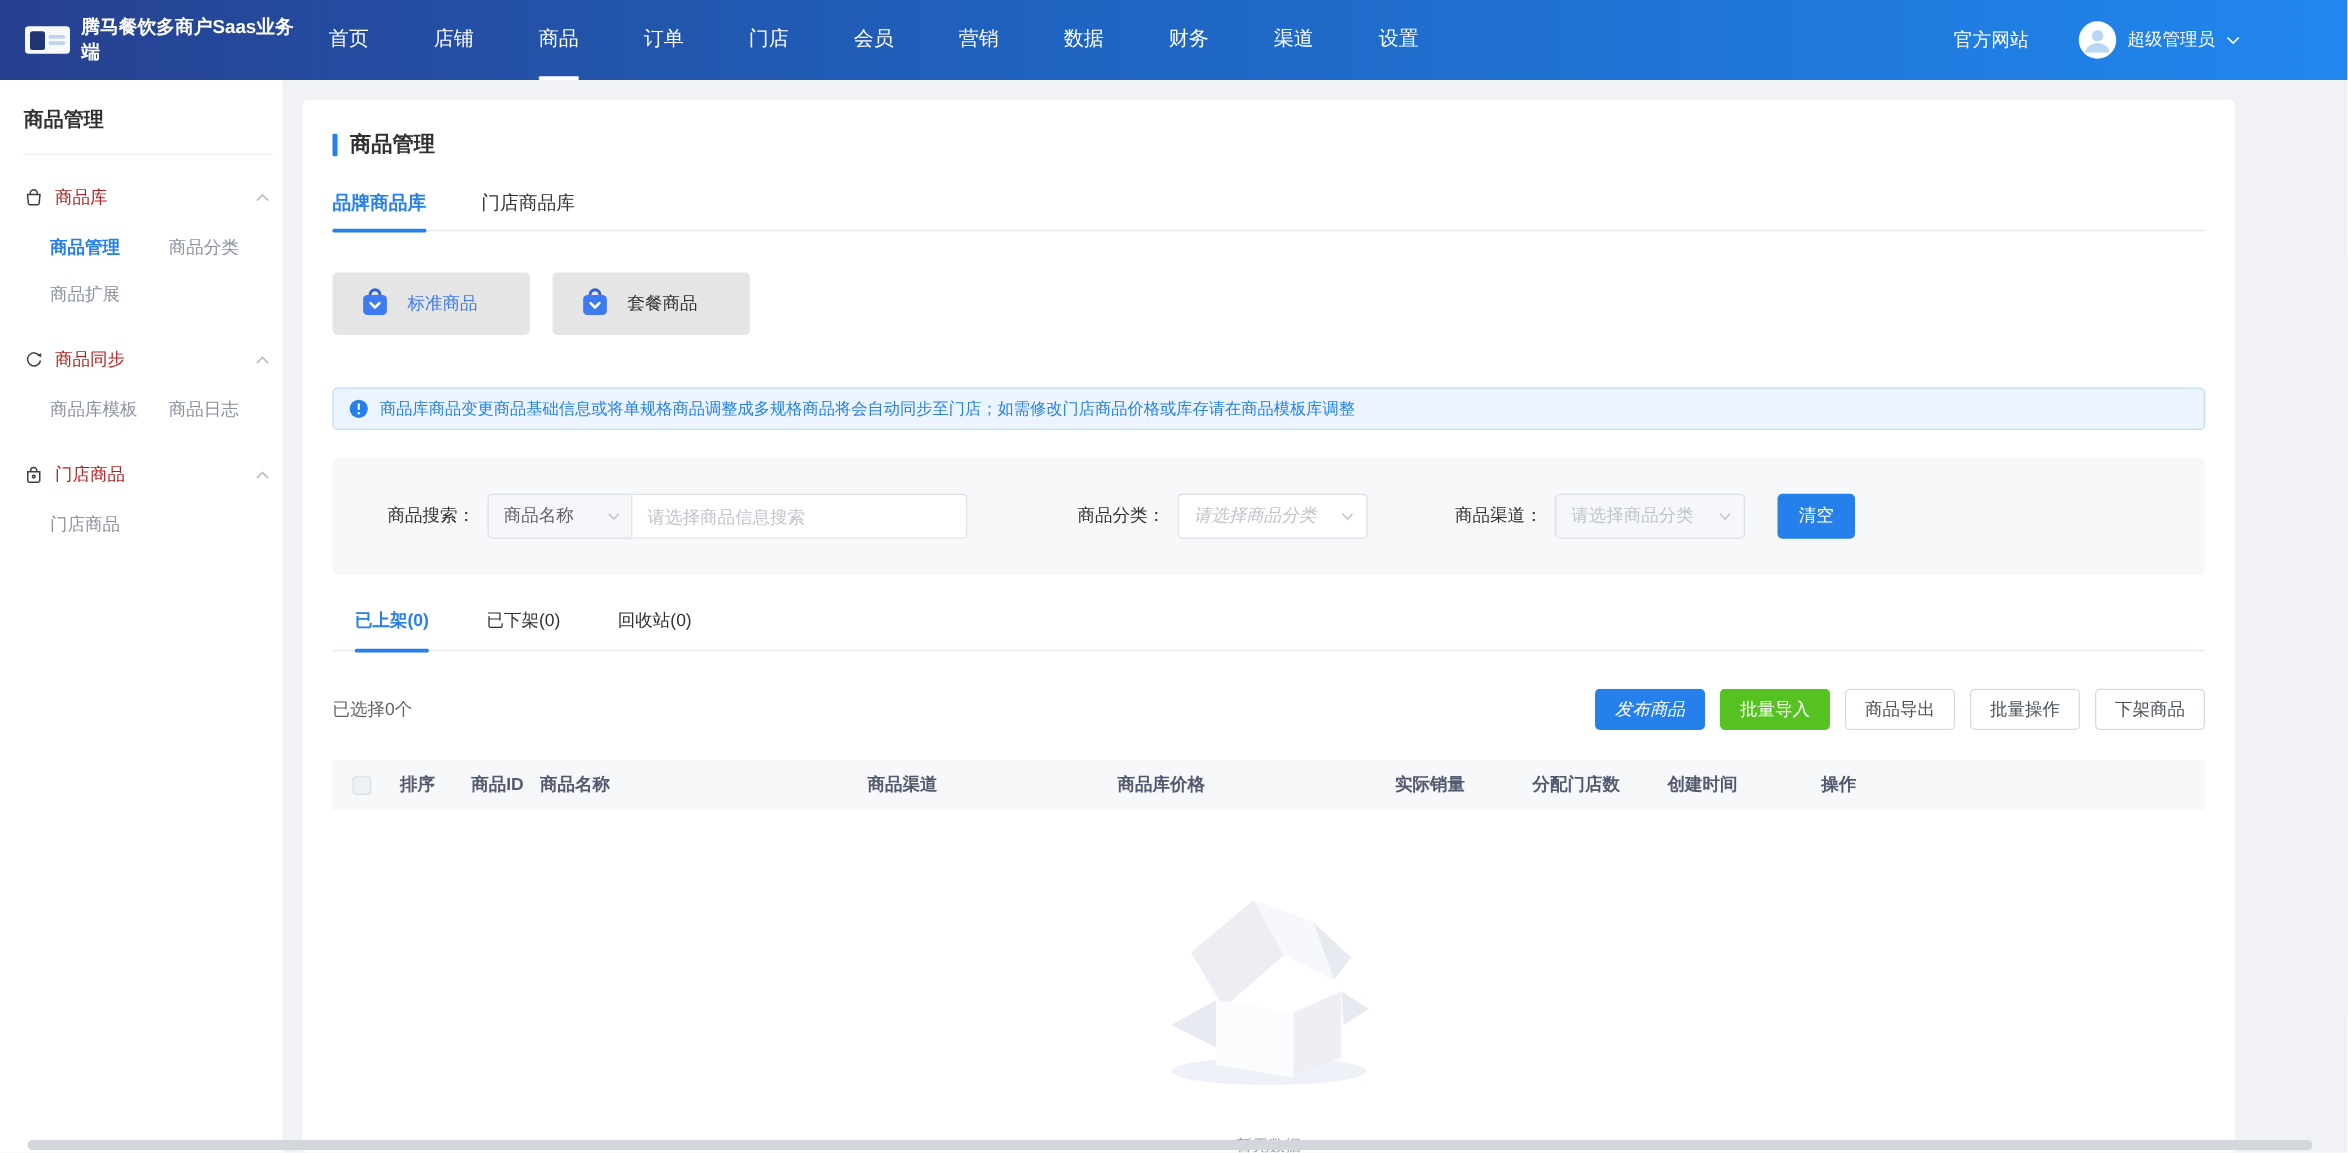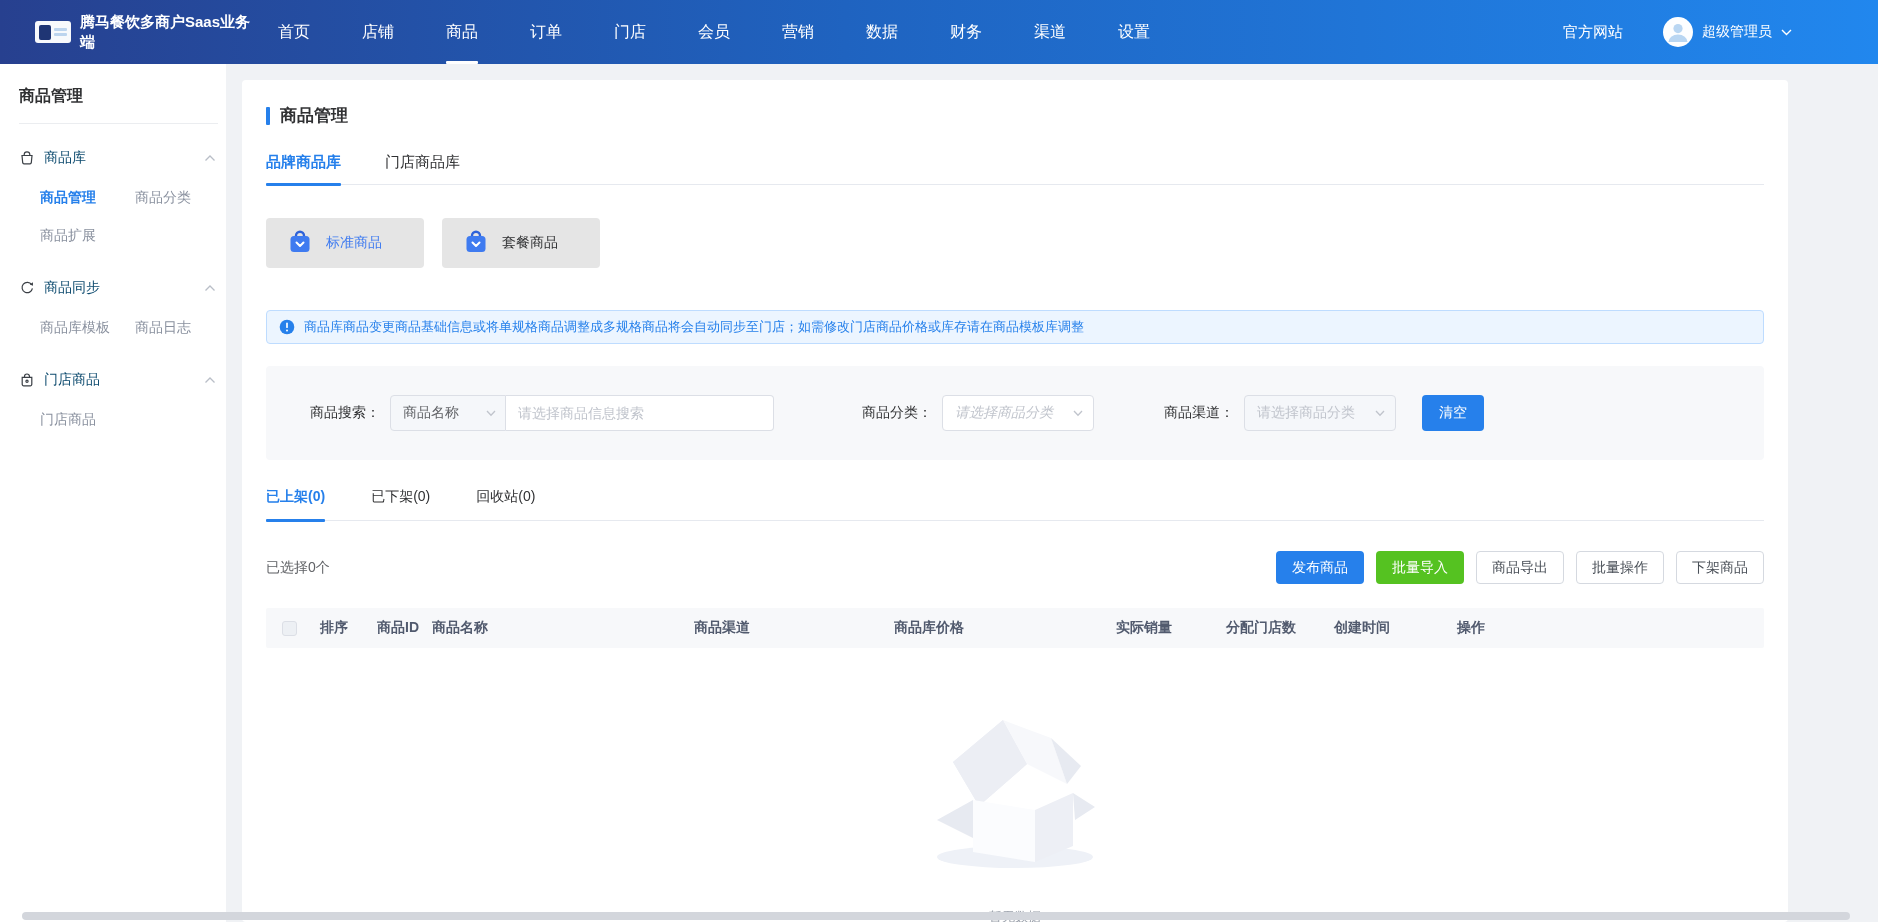--- a/index.html
+++ b/index.html
@@ -6,21 +6,21 @@
   html,body { width:1878px; height:922px; overflow:hidden; }
   body {
     font-family:"Liberation Sans","DejaVu Sans",sans-serif;
     background:#f0f2f5; color:#303133; position:relative;
   }
   
   .navbar {
     height:64px; display:flex; align-items:center; color:#fff;
     background:linear-gradient(90deg,#27408f 0%,#1f63c0 45%,#2187ee 100%);
   }
-  .brand { display:flex; align-items:center; padding-left:35px; flex-shrink:0; }
+  .brand { display:flex; align-items:center; padding-left:20px; flex-shrink:0; }
   .brand-logo { width:36px; height:22px; background:#f7f9fc; border-radius:3px; margin-right:9px;
     display:flex; align-items:center; padding:3px 4px; gap:3px; }
   .brand-logo .glyph { width:13px; height:15px; background:#1f3574; border-radius:2px; }
   .brand-logo .lines { display:flex; flex-direction:column; gap:2px; }
   .brand-logo .lines i { display:block; width:13px; height:3px; background:#bcd4ee; border-radius:1px; }
   .brand-title { font-size:15px; font-weight:bold; line-height:1.35; width:172px; }
   .nav-items { display:flex; height:64px; }
   .nav-item { padding:0 26px; line-height:64px; font-size:16px; cursor:pointer; position:relative; white-space:nowrap; }
   .nav-item.active::after { content:""; position:absolute; left:50%; transform:translateX(-50%);
     bottom:0; width:32px; height:3px; background:#fff; border-radius:1px; }
@@ -28,21 +28,21 @@
   .site-link { font-size:15px; cursor:pointer; margin-right:40px; }
   .user { display:flex; align-items:center; gap:9px; font-size:14px; cursor:pointer; }
   .avatar { width:30px; height:30px; border-radius:50%; background:#fdfeff; display:flex; align-items:center; justify-content:center; }
 
   
   .layout { display:flex; height:858px; }
   .sidebar { width:226px; background:#fff; padding-top:22px; flex-shrink:0; }
   .sidebar-title { font-size:16px; font-weight:bold; color:#303133; padding-left:19px; }
   .sidebar-divider { height:1px; background:#ebedf0; margin:16px 8px 0 19px; }
   .side-group { margin-top:24px; }
-  .group-header { display:flex; align-items:center; padding:0 10px 0 19px; font-size:14px; color:#0c4a6e; cursor:pointer; height:20px; }
+  .group-header { display:flex; align-items:center; padding:0 10px 0 19px; font-size:14px; color:#b91c1c; cursor:pointer; height:20px; }
   .group-header .gicon { display:flex; margin-right:9px; }
   .group-header .chev { margin-left:auto; display:flex; color:#b9bec7; }
   .group-items { display:grid; grid-template-columns:95px auto; padding-left:40px; margin-top:10px; }
   .sub-item { font-size:14px; color:#8a919f; height:38px; line-height:38px; cursor:pointer; white-space:nowrap; }
   .sub-item.active { color:#2680eb; font-weight:bold; }
 
   .main { flex:1; padding:16px 90px 0 16px; min-width:0; }
   .card { background:#fff; border-radius:4px; height:100%; padding:0 24px; overflow:hidden; }
 
   .card-title-row { display:flex; align-items:center; gap:10px; padding-top:24px; }
@@ -75,29 +75,29 @@
     justify-content:space-between; padding:0 10px 0 12px; color:#c0c4cc; cursor:pointer; }
   .sel-category { width:152px; background:#fff; margin-left:10px;font-style:italic; }
   .sel-channel { width:152px; background:#f5f7fa; margin-left:10px; }
   .ml-cat { margin-left:88px; }
   .ml-chan { margin-left:70px; }
   .clear-btn { margin-left:26px; width:62px; height:36px; background:#2680eb; color:#fff; border:none;
     border-radius:4px; font-size:14px; font-family:inherit; cursor:pointer; }
 
   .status-tabs { display:flex; gap:46px; margin-top:28px; border-bottom:1px solid #e6e9ef; }
   .status-tab { font-size:14px; padding-bottom:14px; cursor:pointer; position:relative; }
-  .status-tab.active { color:#2680eb; font-weight:bold; }
+  .status-tab.active { color:#2680eb; font-weight:bold;margin-left:18px; }
   .status-tab.active::after { content:""; position:absolute; left:0; right:0; bottom:-2px; height:3px; background:#2680eb; border-radius:1px; }
 
   .selection-row { display:flex; align-items:center; margin-top:30px; }
   .selected-text { font-size:14px; color:#606266; }
   .action-buttons { margin-left:auto; display:flex; gap:12px; }
   .btn { height:33px; padding:0 15px; border-radius:4px; font-size:14px; font-family:inherit;
     display:flex; align-items:center; cursor:pointer; border:1px solid transparent; white-space:nowrap; }
-  .btn-primary { background:#2680eb; color:#fff; }
+  .btn-primary { background:#2680eb; color:#fff;font-style:italic; }
   .btn-success { background:#55c221; color:#fff; }
   .btn-default { background:#fff; border-color:#d5d9e0; color:#4a5058; }
 
   .table-header { display:flex; align-items:center; margin-top:24px; height:40px; background:#f7f8fa;
     font-size:14px; color:#515a6e; font-weight:600; border-radius:2px; }
   .th { flex-shrink:0; }
   .col-cb { width:54px; padding-left:16px; display:flex; align-items:center; }
   .checkbox { width:15px; height:15px; background:#edf0f4; border:1px solid #dcdfe6; border-radius:3px; cursor:pointer; }
   .col-sort { width:57px; } .col-id { width:55px; } .col-name { width:262px; }
   .col-channel { width:200px; } .col-price { width:222px; } .col-sales { width:110px; }

